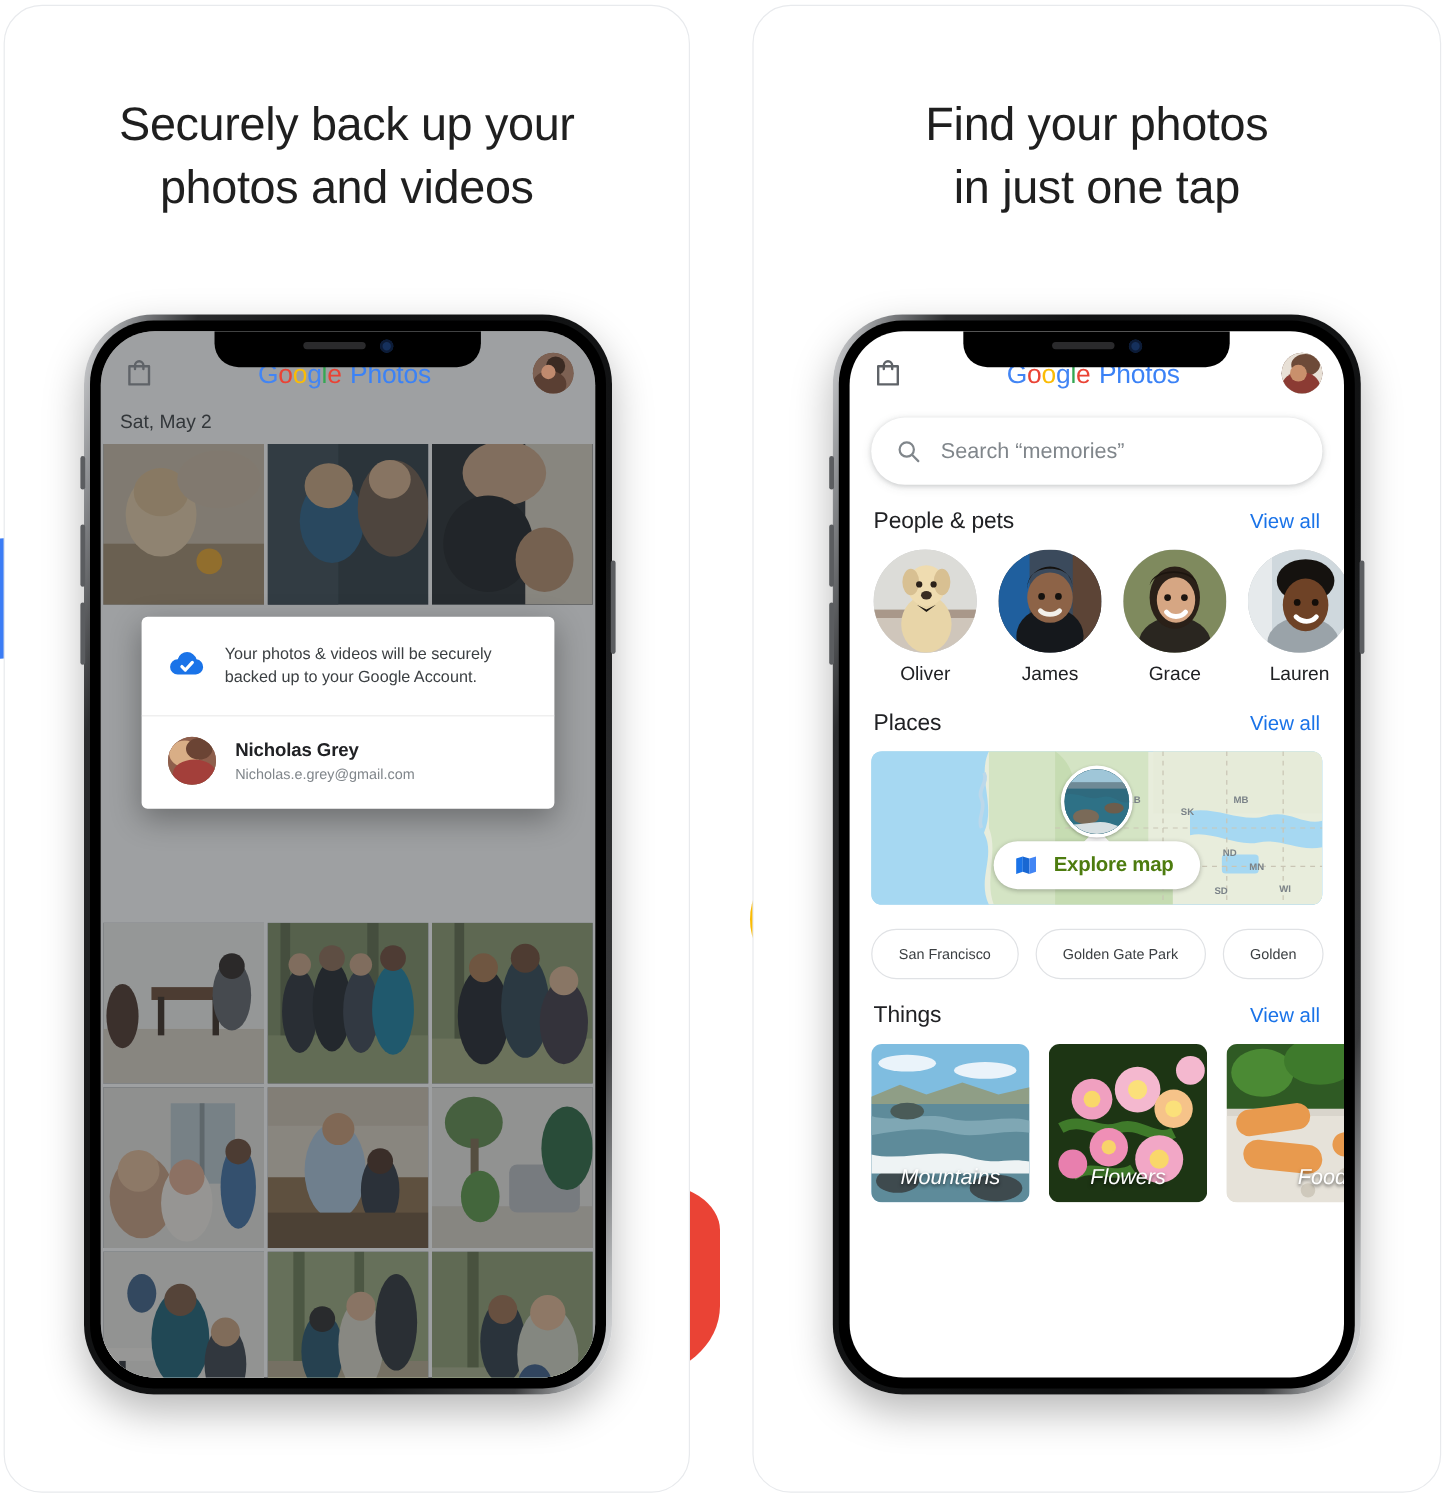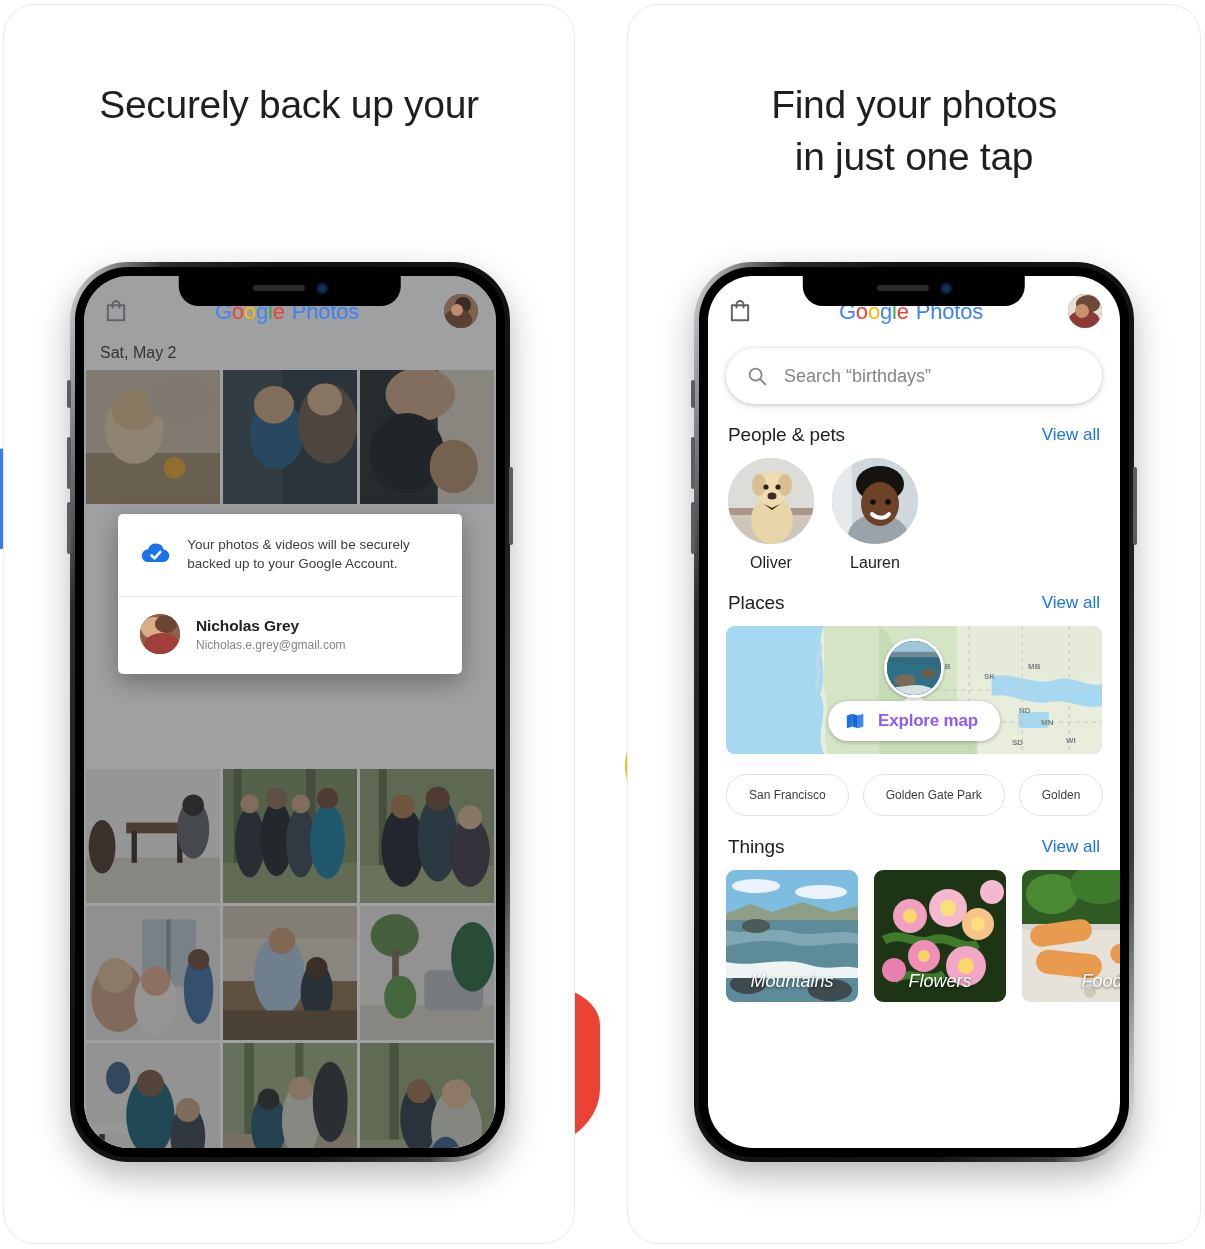--- a/index.html
+++ b/index.html
@@ -164,21 +164,21 @@
   .pin .tail {
     position:absolute; left:50%; top:56px; transform:translateX(-50%) rotate(45deg);
     width:16px; height:16px; background:#fff; border-radius:0 0 4px 0;
     box-shadow:2px 2px 3px rgba(0,0,0,.16);
   }
   .explore {
     position:absolute; left:50%; transform:translateX(-50%); bottom:13px;
     background:#fff; border-radius:22px; height:40px; display:flex; align-items:center;
     gap:12px; padding:0 22px 0 16px; box-shadow:0 1px 4px rgba(0,0,0,.28);
   }
-  .explore .lbl { font-size:17px; color:#8b5cf6; font-weight:700; letter-spacing:-.2px;}
+  .explore .lbl { font-size:17px; color:#4d7c0f; font-weight:700; letter-spacing:-.2px;}
   .chips { display:flex; gap:14px; padding: 20px 0 0 18px; }
   .chip {
     flex:0 0 auto; height:42px; border:1px solid #e0e2e5; border-radius:22px;
     display:flex; align-items:center; padding:0 22px; font-size:12px; color:#3c4043;
     background:#fff; white-space:nowrap;
   }
   .things { display:flex; gap:16px; padding: 2px 0 0 18px; }
   .thing { width:132px; height:132px; flex:0 0 auto; border-radius:9px; overflow:hidden; position:relative; }
   .thing .tl {
     position:absolute; left:0; right:0; bottom:10px; text-align:center;
@@ -200,20 +200,21 @@
     <i style="left:20px; top:38px;"></i>
     <i style="left:40px; top:2px;"></i>
     <i style="left:40px; top:26px;"></i>
     <i style="left:40px; top:50px;"></i>
     <i style="left:60px; top:26px;"></i>
   </div>
 
   <div class="panel panel-left">
     <div class="headline">
       <div>Securely back up your</div>
+      <div>photos and videos</div>
     </div>
   </div>
 
   <div class="phone phone1">
     <div class="btn-side" style="left:-3px; top:118px; width:4px; height:28px;"></div>
     <div class="btn-side" style="left:-3px; top:175px; width:4px; height:52px;"></div>
     <div class="btn-side" style="left:-3px; top:240px; width:4px; height:52px;"></div>
     <div class="btn-side" style="right:-3px; top:205px; width:4px; height:78px;"></div>
     <div class="phone-inner">
       <div class="screen p1screen">
@@ -461,21 +462,21 @@
               <circle cx="14" cy="17" r="7" fill="#c9906c"></circle>
             </svg>
           </div>
         </div>
 
         <div class="searchbar">
           <svg width="22" height="22" viewBox="0 0 24 24">
             <circle cx="10.5" cy="10.5" r="6.5" fill="none" stroke="#80868b" stroke-width="2"></circle>
             <line x1="15.5" y1="15.5" x2="21" y2="21" stroke="#80868b" stroke-width="2" stroke-linecap="round"></line>
           </svg>
-          <span class="ph-txt">Search “birthdays”</span>
+          <span class="ph-txt">Search “memories”</span>
         </div>
 
         <div class="sec-head">
           <span class="sec-title">People &amp; pets</span>
           <span class="viewall">View all</span>
         </div>
         <div class="people">
           <div class="person">
             <div class="face">
               <svg viewBox="0 0 86 86" style="display:block">
@@ -486,20 +487,51 @@
                   <ellipse cx="44" cy="30" rx="16" ry="17" fill="#efdcb0"></ellipse>
                   <ellipse cx="31" cy="27" rx="7" ry="11" fill="#d8c092"></ellipse>
                   <ellipse cx="57" cy="27" rx="7" ry="11" fill="#d8c092"></ellipse>
                   <circle cx="38" cy="29" r="2.6" fill="#2b2119"></circle>
                   <circle cx="50" cy="29" r="2.6" fill="#2b2119"></circle>
                   <ellipse cx="44" cy="38" rx="4.5" ry="3.5" fill="#3a2d22"></ellipse>
                   <path d="M36 46l8 4 8-4-8 6z" fill="#1f1a15"></path>
                 </svg>
             </div>
             <div class="pname">Oliver</div>
+          </div>
+          <div class="person">
+            <div class="face">
+              <svg viewBox="0 0 86 86" style="display:block">
+                  <rect width="86" height="86" fill="#3b4a5c"></rect>
+                  <rect x="0" width="26" height="86" fill="#1f5f9e"></rect>
+                  <rect x="62" width="24" height="86" fill="#5c4436"></rect>
+                  <ellipse cx="43" cy="72" rx="28" ry="24" fill="#15181c"></ellipse>
+                  <ellipse cx="43" cy="40" rx="19" ry="21" fill="#8d6347"></ellipse>
+                  <path d="M24 33a19 19 0 0 1 38 0c0-12-8-17-19-17S24 21 24 33z" fill="#15120f"></path>
+                  <circle cx="36" cy="39" r="2.8" fill="#15120f"></circle>
+                  <circle cx="50" cy="39" r="2.8" fill="#15120f"></circle>
+                  <path d="M35 51c4 4 12 4 16 0" fill="none" stroke="#f2efe9" stroke-width="4" stroke-linecap="round"></path>
+                </svg>
+            </div>
+            <div class="pname">James</div>
+          </div>
+          <div class="person">
+            <div class="face">
+              <svg viewBox="0 0 86 86" style="display:block">
+                  <rect width="86" height="86" fill="#7f8a5e"></rect>
+                  <ellipse cx="43" cy="78" rx="30" ry="22" fill="#2a2620"></ellipse>
+                  <ellipse cx="43" cy="40" rx="21" ry="26" fill="#2a2018"></ellipse>
+                  <ellipse cx="44" cy="42" rx="16" ry="19" fill="#d6a683"></ellipse>
+                  <circle cx="37" cy="40" r="2.8" fill="#1d1510"></circle>
+                  <circle cx="51" cy="40" r="2.8" fill="#1d1510"></circle>
+                  <path d="M36 52c4 5 12 5 16 0" fill="none" stroke="#fff" stroke-width="4" stroke-linecap="round"></path>
+                  <path d="M22 30c4-14 36-14 40 0-2-16-38-16-40 0z" fill="#1c150f"></path>
+                </svg>
+            </div>
+            <div class="pname">Grace</div>
           </div>
           <div class="person">
             <div class="face">
               <svg viewBox="0 0 86 86" style="display:block">
                   <rect width="86" height="86" fill="#cfd8dd"></rect>
                   <rect x="0" width="20" height="86" fill="#e6eaec"></rect>
                   <ellipse cx="46" cy="78" rx="30" ry="22" fill="#9aa3a9"></ellipse>
                   <ellipse cx="48" cy="26" rx="24" ry="18" fill="#15120f"></ellipse>
                   <ellipse cx="48" cy="46" rx="19" ry="22" fill="#6e4226"></ellipse>
                   <circle cx="41" cy="44" r="2.8" fill="#140e09"></circle>

